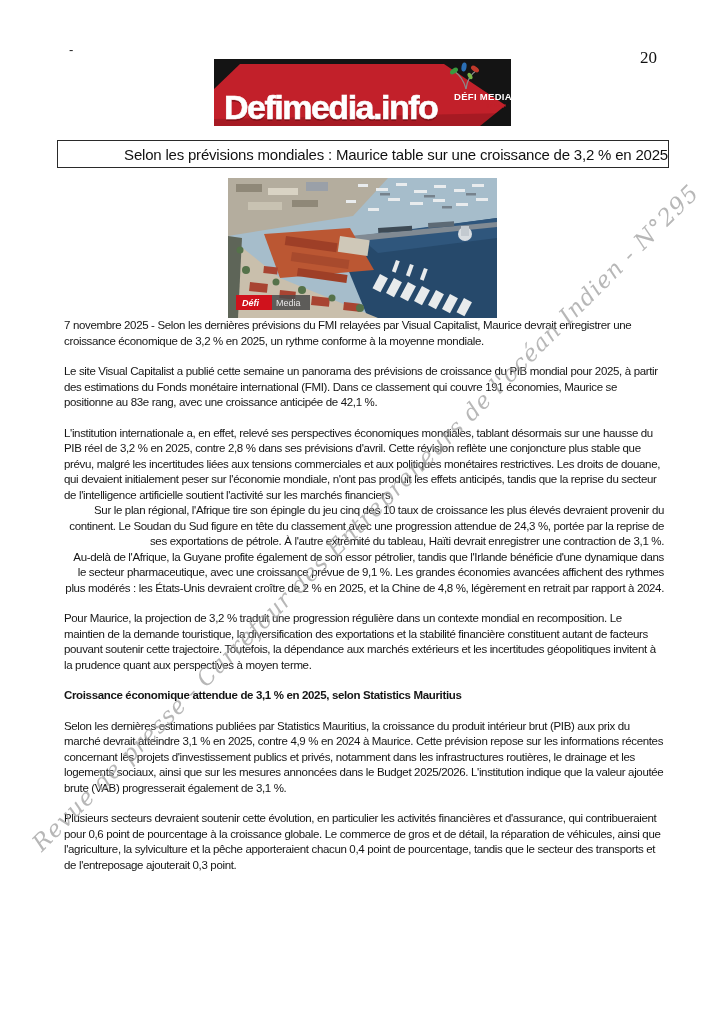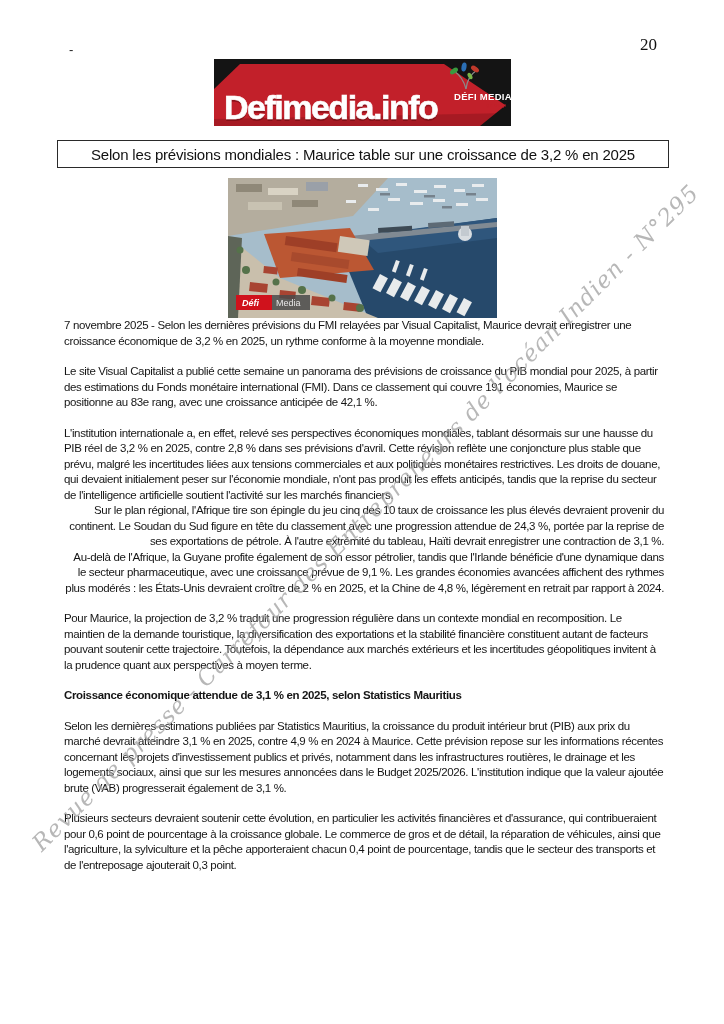--- a/index.html
+++ b/index.html
@@ -2,30 +2,30 @@
 <html><head>
 <meta charset="utf-8">
 <style>
   html,body{margin:0;padding:0;background:#e9e9e9;}
   .page{
     position:relative;width:724px;height:1024px;background:#ffffff;
     margin:0 auto;overflow:hidden;
     font-family:"Liberation Sans",sans-serif;color:#1a1a1a;
   }
   .corner-dash{position:absolute;left:69px;top:42px;font-size:13px;color:#222;}
-  .page-number{position:absolute;left:640px;top:35px;font-family:"Liberation Serif",serif;font-size:17px;color:#111;}
+  .page-number{position:absolute;left:640px;top:48px;font-family:"Liberation Serif",serif;font-size:17px;color:#111;}
 
   
   .logo-wrap{position:absolute;left:214px;top:59px;width:297px;height:67px;}
   .logo-wrap svg{display:block;}
 
   
   .headline-box{
     position:absolute;left:57px;top:140px;width:610px;height:26px;
-    border:1.6px solid #2a2a2a;display:flex;align-items:center;justify-content:center;
+    border:1.6px solid #2a2a2a;display:flex;align-items:center;justify-content:flex-end;
   }
   .headline-text{font-size:15px;letter-spacing:-0.2px;color:#111;white-space:nowrap;}
 
   
   .photo{position:absolute;left:228px;top:178px;width:235px;height:140px;}
   .photo svg{display:block;}
 
   
   .article{
     position:absolute;left:64px;top:318px;width:600px;

